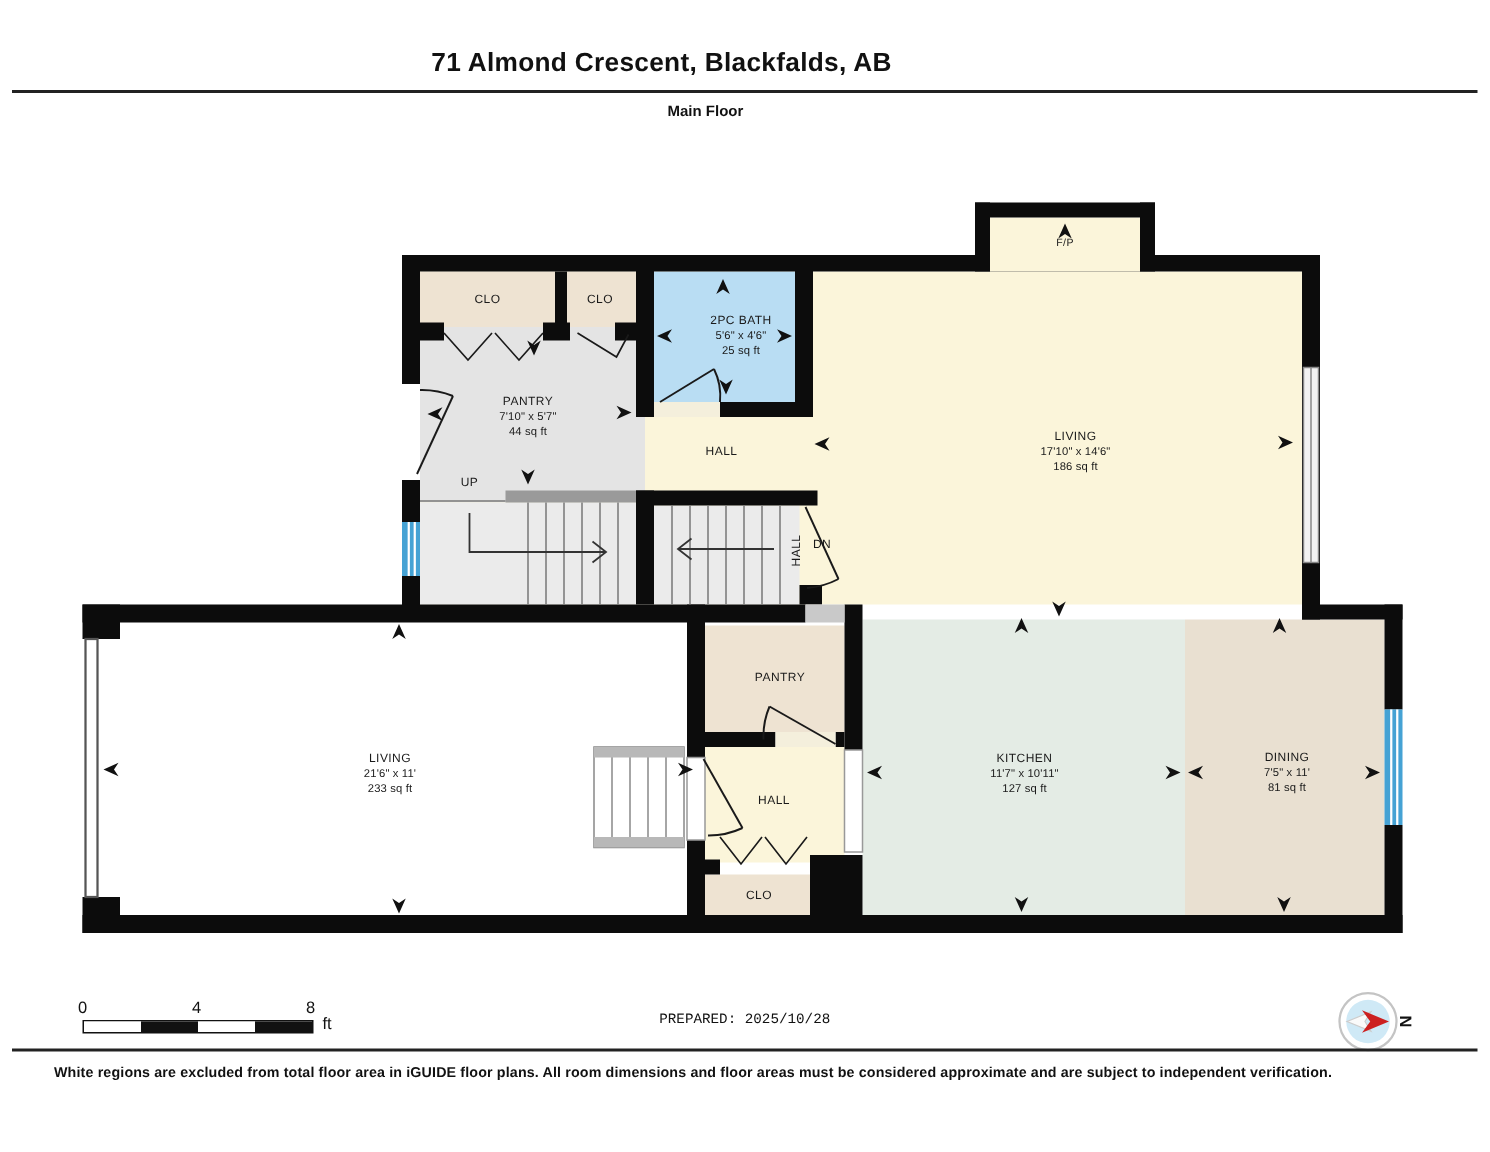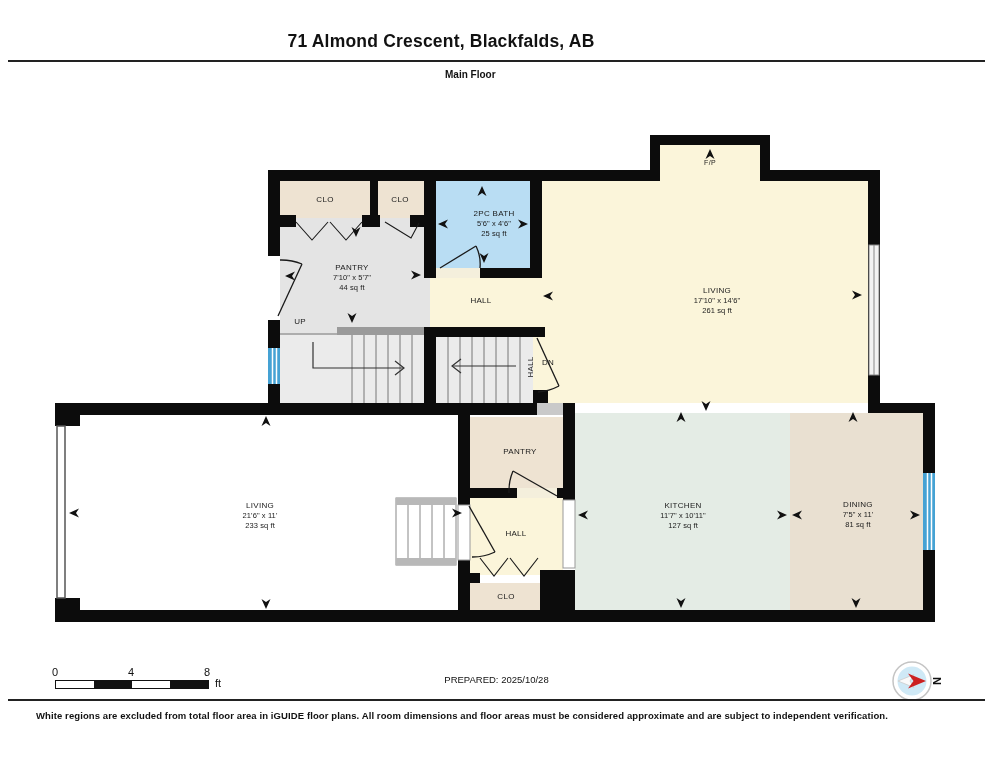--- a/index.html
+++ b/index.html
@@ -17,21 +17,21 @@
   .rl .sub{font-size:7.5px;letter-spacing:.1px;}
   .rl.small{font-size:7px;}
   .rl.rot{transform:translate(-50%,-50%) rotate(-90deg);}
   .scalebar{position:absolute;left:55px;top:666px;width:240px;height:30px;font-size:11px;}
   .scalebar .n{position:absolute;top:0;width:12px;text-align:center;}
   .scalebar .bar{position:absolute;top:14px;left:0;width:152px;height:7px;border:1px solid #111;
                  display:flex;}
   .scalebar .seg{flex:1 1 25%;height:100%;}
   .seg.w{background:#fff;} .seg.b{background:#111;}
   .scalebar .unit{position:absolute;left:160px;top:11px;}
-  .prepared{position:absolute;top:674px;left:0;width:993px;text-align:center;font-size:9.5px;}
+  .prepared{position:absolute;top:674px;left:0;width:993px;text-align:center;font-size:9.5px;font-family:Liberation Mono, monospace;}
   .compass{position:absolute;left:888px;top:658px;}
   .footrule{position:absolute;top:699px;left:8px;width:977px;height:2px;background:#222;}
   .disclaimer{position:absolute;top:710px;left:36px;font-size:9.5px;color:#111;letter-spacing:.1px;font-weight:bold;}
 </style>
 </head>
 <body>
 
 <div class="page">
 
   <div class="title">71 Almond Crescent, Blackfalds, AB</div>
@@ -205,21 +205,21 @@
       <use href="#arr" transform="translate(792,515) rotate(180)"></use>
       <use href="#arr" transform="translate(920,515)"></use>
       <use href="#arr" transform="translate(681,608) rotate(90)"></use>
       <use href="#arr" transform="translate(856,608) rotate(90)"></use>
     </g>
   </svg>
 
   <div class="rl" style="left:717px;top:301px">
     <div>LIVING</div>
     <div class="sub">17'10" x 14'6"</div>
-    <div class="sub">261 sq ft</div>
+    <div class="sub">186 sq ft</div>
   </div>
   <div class="rl" style="left:494px;top:224px">
     <div>2PC BATH</div>
     <div class="sub">5'6" x 4'6"</div>
     <div class="sub">25 sq ft</div>
   </div>
   <div class="rl" style="left:352px;top:278px">
     <div>PANTRY</div>
     <div class="sub">7'10" x 5'7"</div>
     <div class="sub">44 sq ft</div>
@@ -239,21 +239,21 @@
     <div class="sub">7'5" x 11'</div>
     <div class="sub">81 sq ft</div>
   </div>
   <div class="rl" style="left:325px;top:200px">CLO</div>
   <div class="rl" style="left:400px;top:200px">CLO</div>
   <div class="rl" style="left:481px;top:301px">HALL</div>
   <div class="rl small" style="left:710px;top:163px">F/P</div>
   <div class="rl" style="left:520px;top:452px">PANTRY</div>
   <div class="rl" style="left:516px;top:534px">HALL</div>
   <div class="rl" style="left:506px;top:597px">CLO</div>
-  <div class="rl" style="left:300px;top:322px">UP</div>
+  <div class="rl" style="left:313px;top:322px">UP</div>
   <div class="rl" style="left:548px;top:363px">DN</div>
   <div class="rl rot" style="left:531px;top:367px">HALL</div>
 
   <div class="scalebar">
     <span class="n" style="left:-6px">0</span>
     <span class="n" style="left:70px">4</span>
     <span class="n" style="left:146px">8</span>
     <span class="bar">
       <span class="seg w"></span>
         <span class="seg b"></span>

